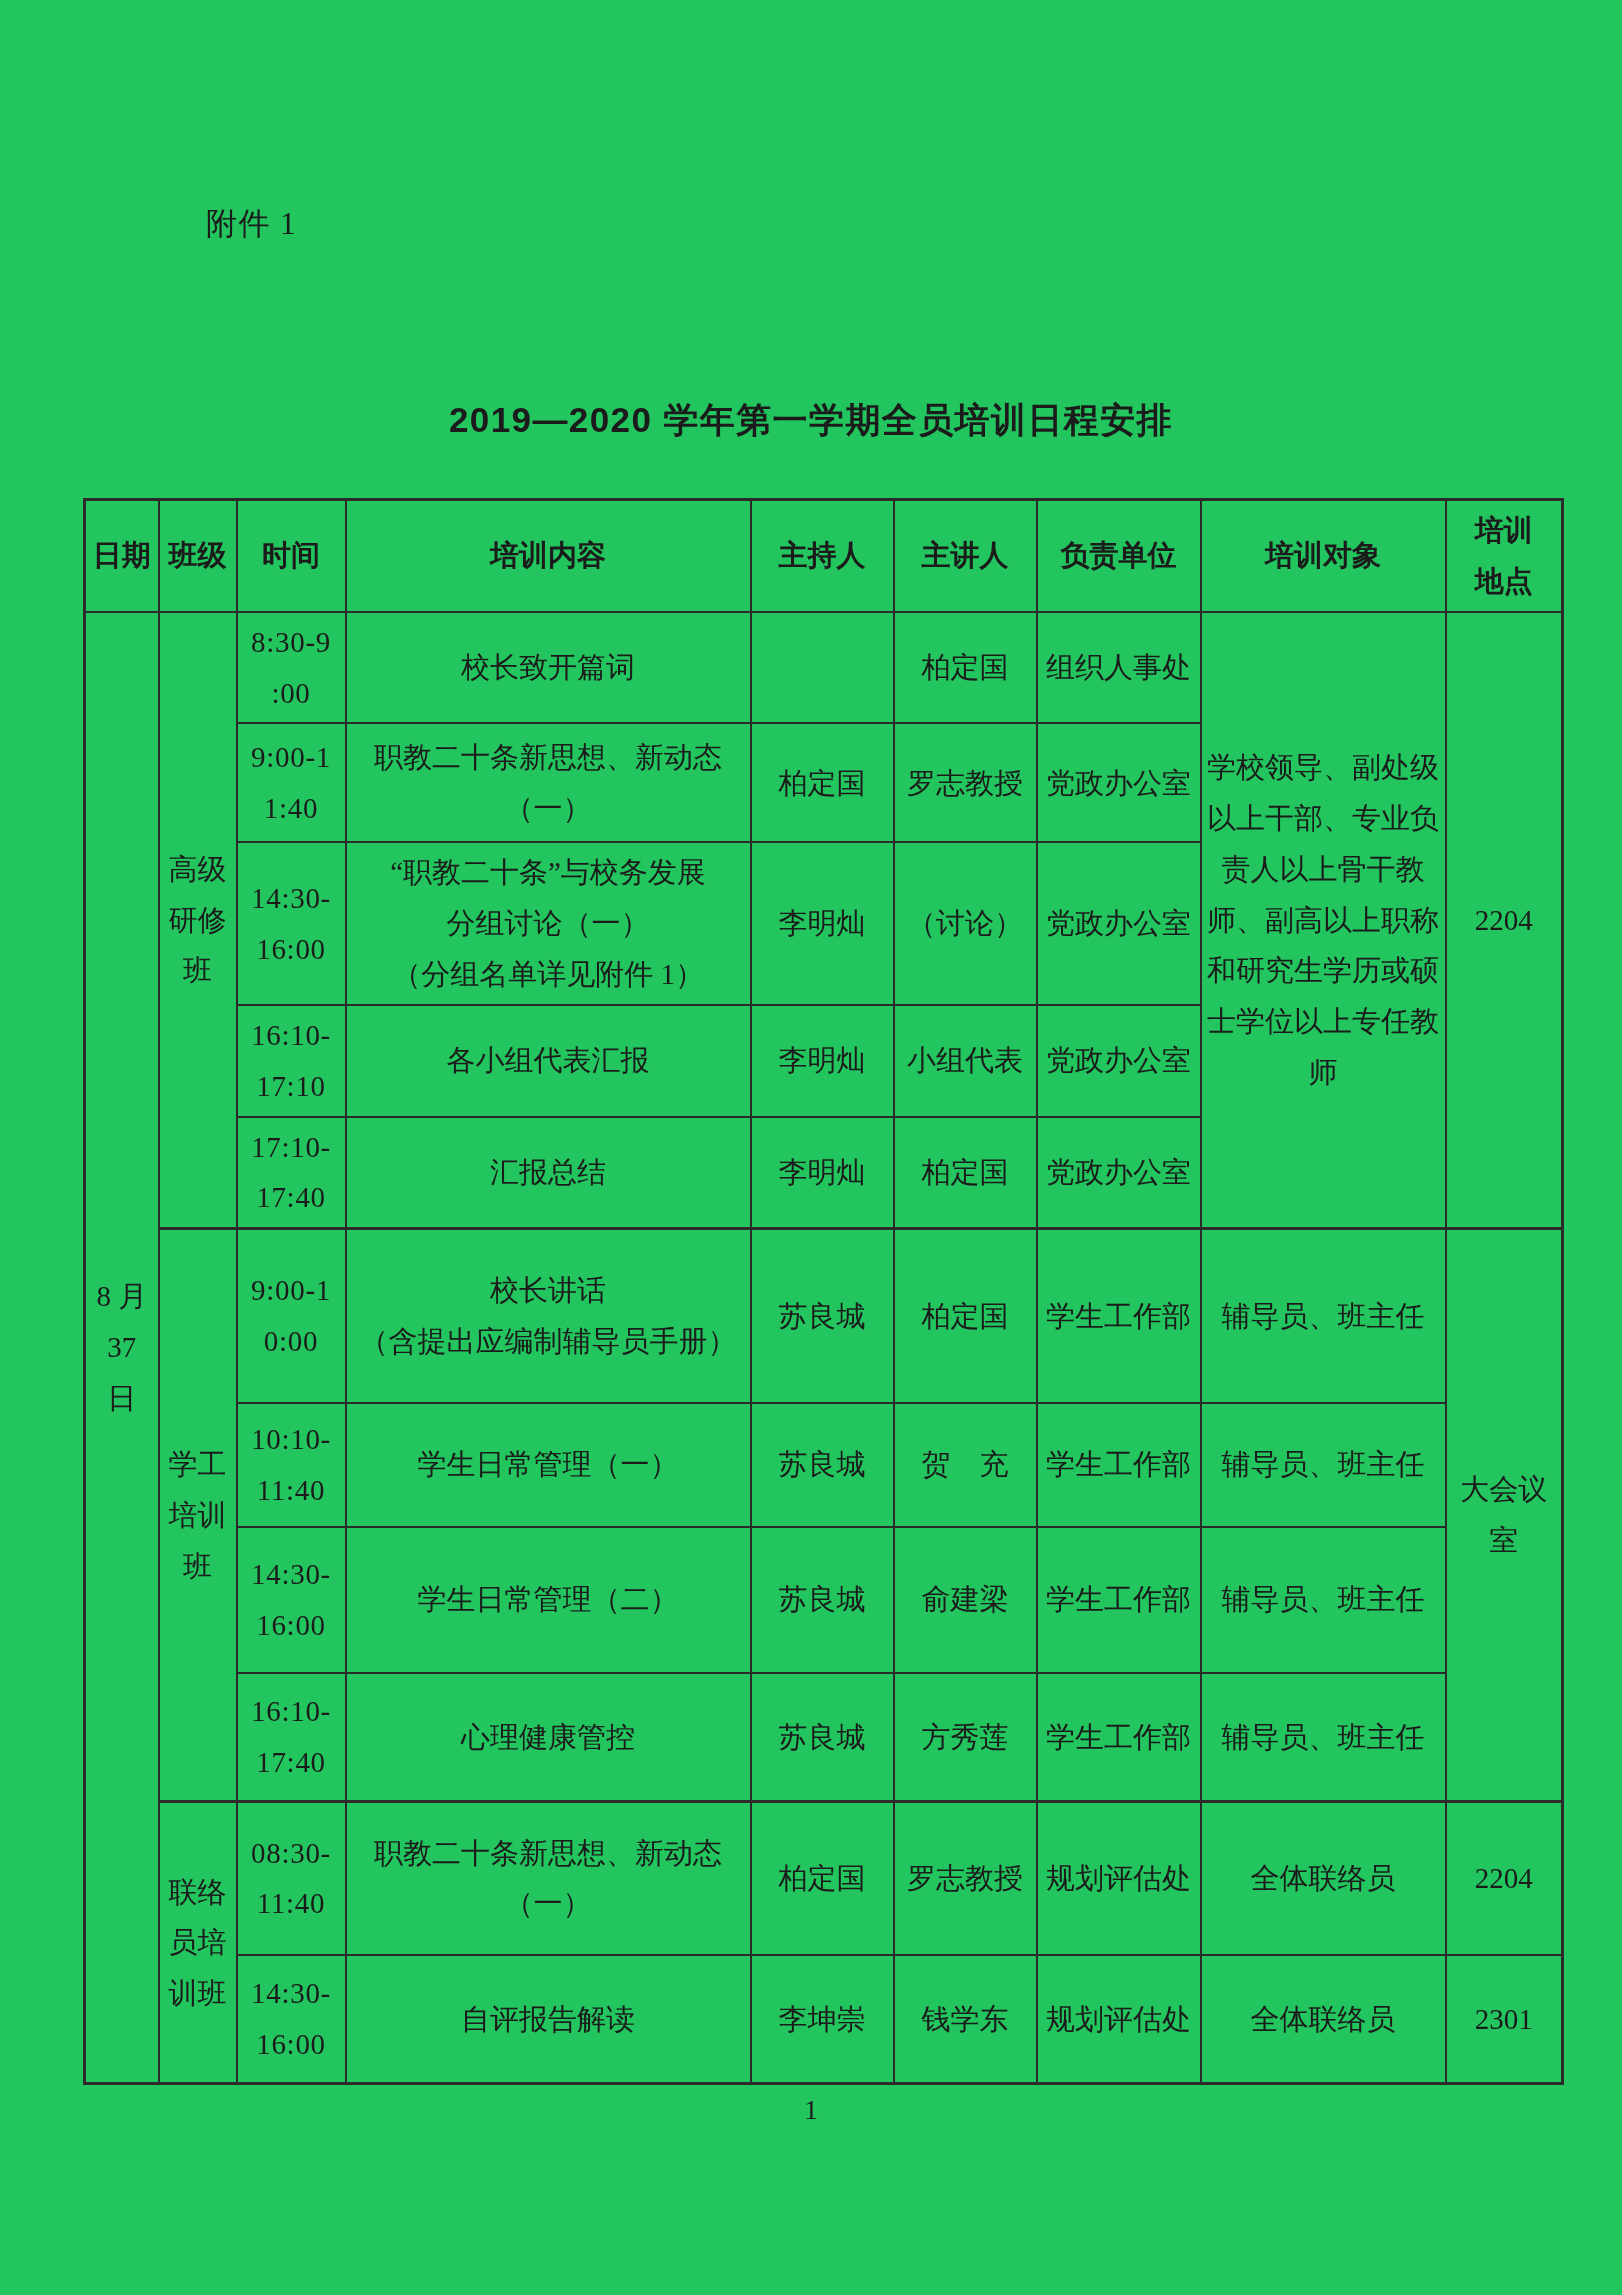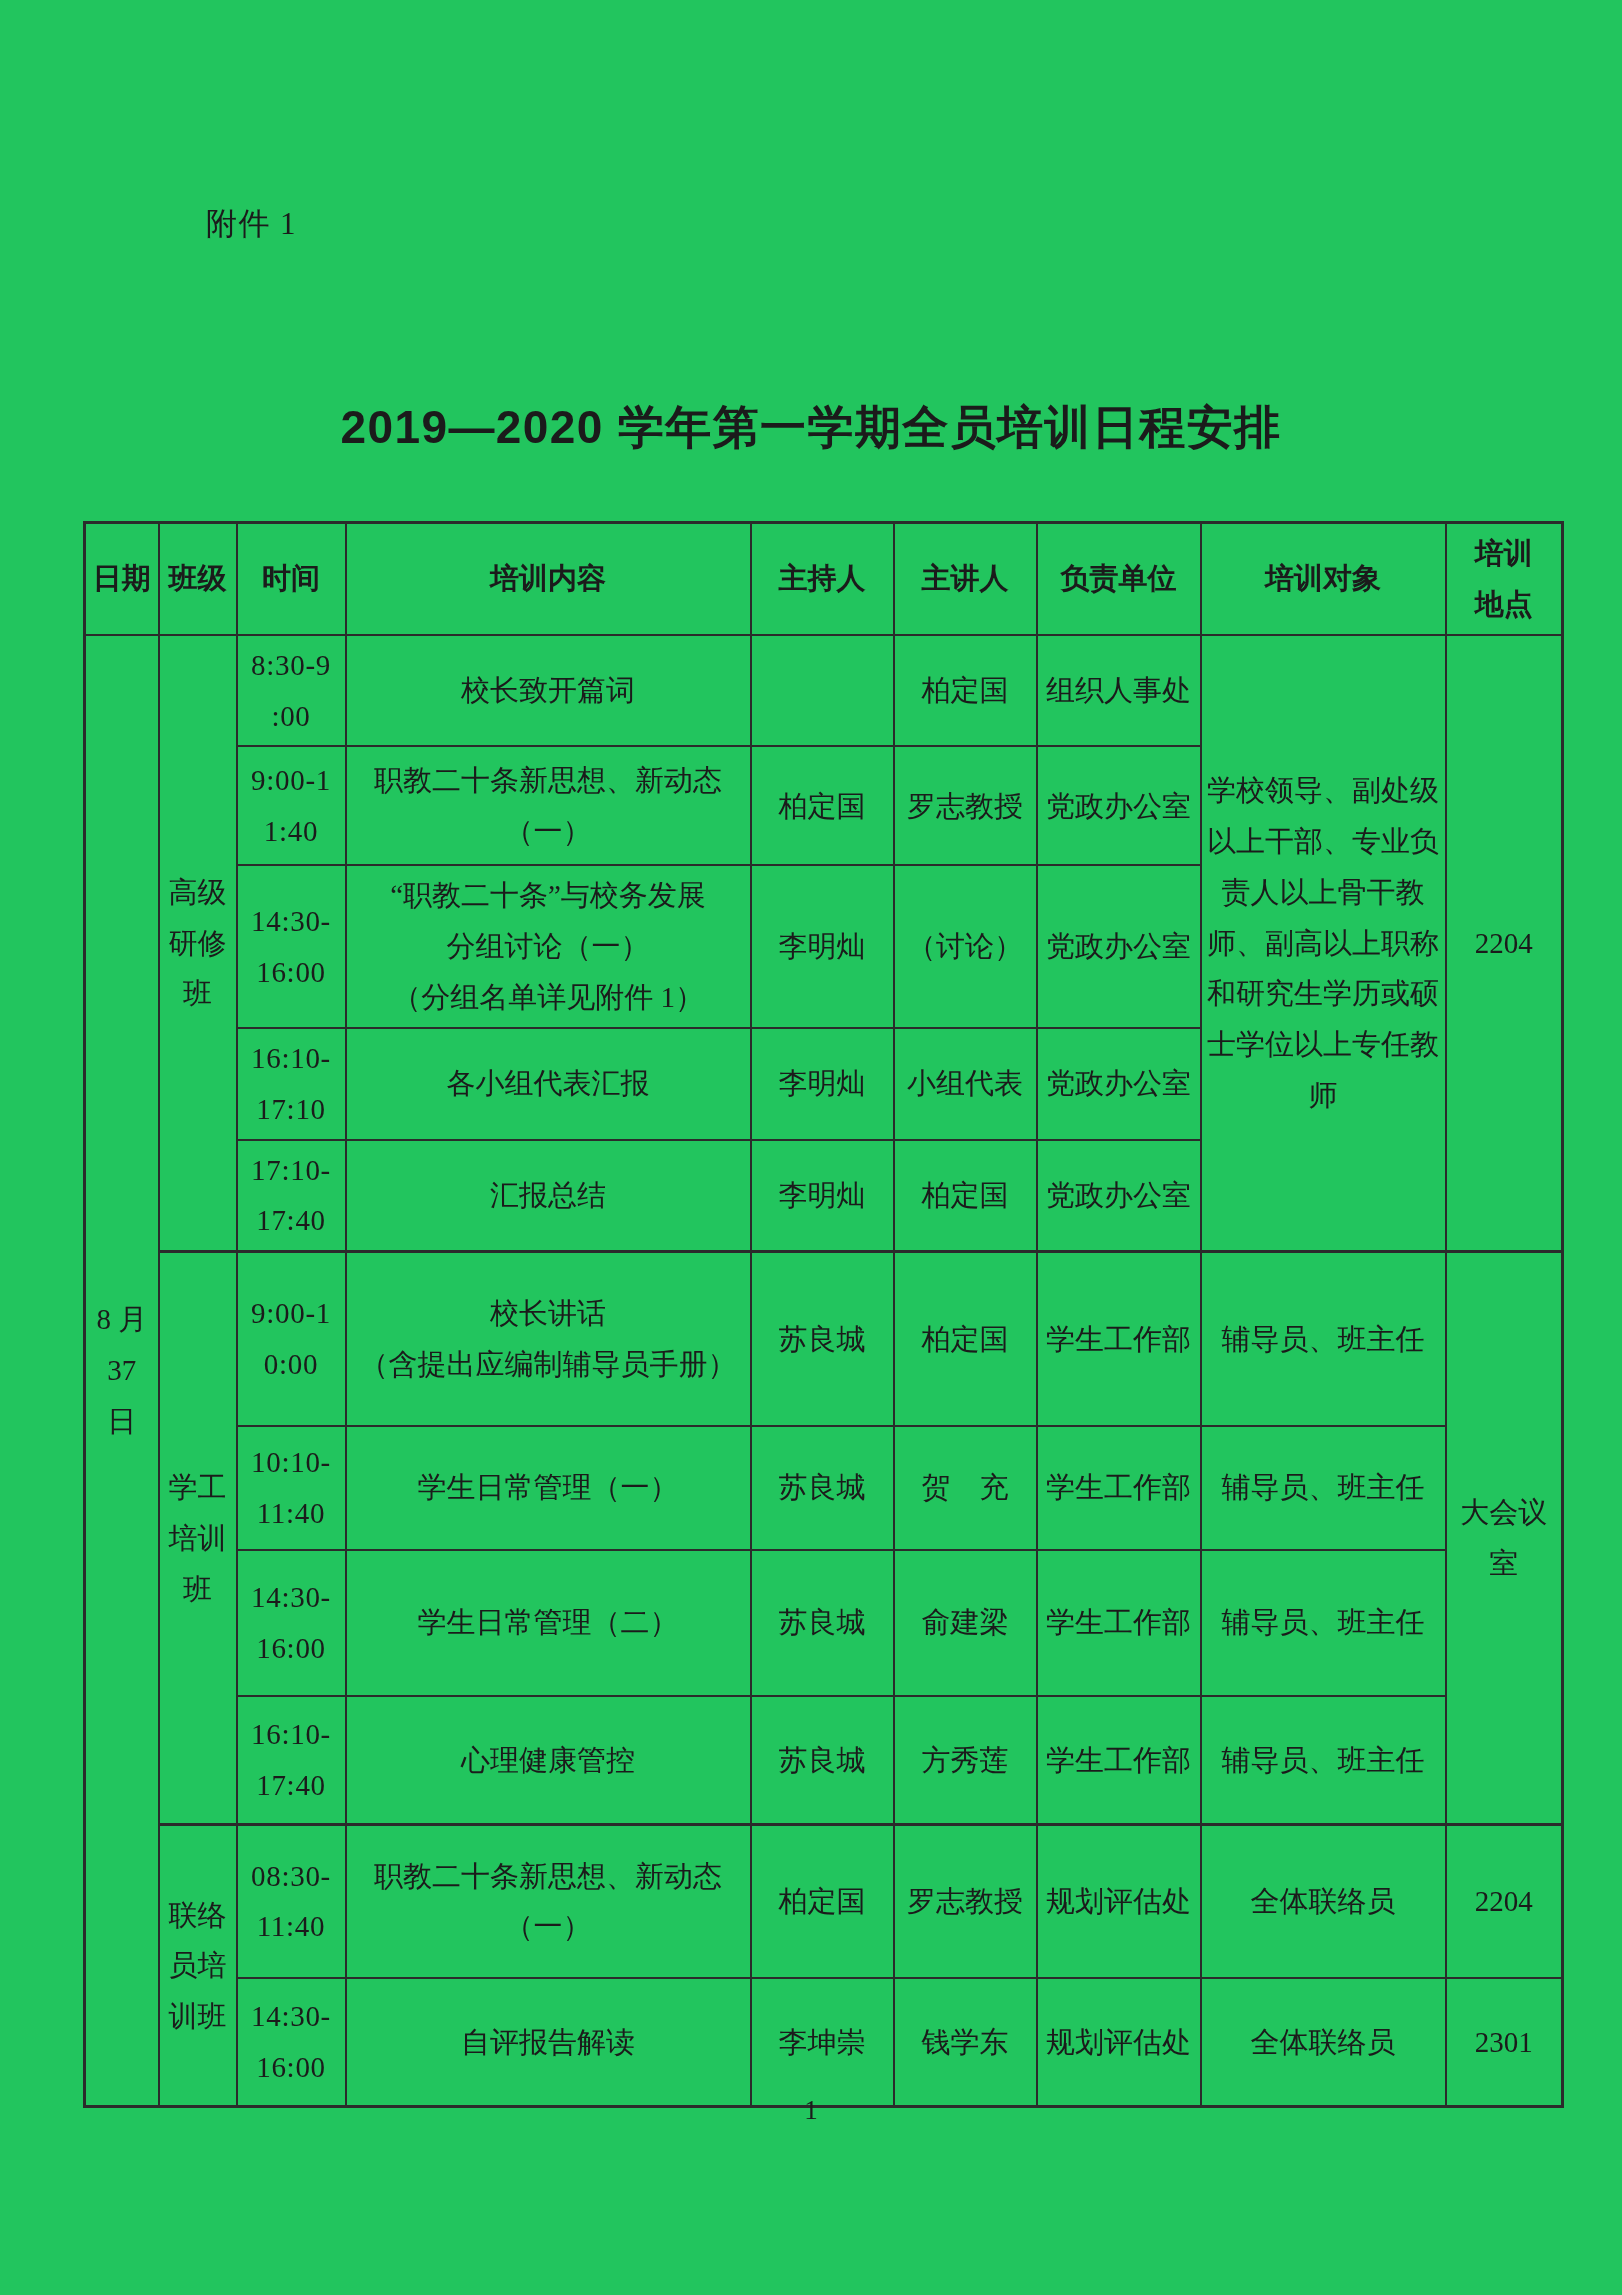--- a/index.html
+++ b/index.html
@@ -22,24 +22,24 @@
   .title {
     position: absolute; top: 298px; left: 0; width: 100%;
     text-align: center;
     font-family: "Liberation Sans", "DejaVu Sans", sans-serif;
     font-weight: bold; font-size: 37px; letter-spacing: 2px;
   }
   .subtitle {
     position: absolute; top: 397px; left: 0; width: 100%;
     text-align: center;
     font-family: "Liberation Sans", "DejaVu Sans", sans-serif;
-    font-weight: bold; font-size: 46px; letter-spacing: 1.4px;
+    font-weight: bold; font-size: 35px; letter-spacing: 1.4px;
   }
   table.schedule {
-    position: absolute; left: 83px; top: 521px;
+    position: absolute; left: 83px; top: 498px;
     width: 1479px;
     border-collapse: collapse;
     table-layout: fixed;
     border-radius: 12px;
   }
   table.schedule th, table.schedule td {
     border: 2px solid #2b2b2b;
     font-size: 29px;
     text-align: center; vertical-align: middle;
     white-space: pre-line;

